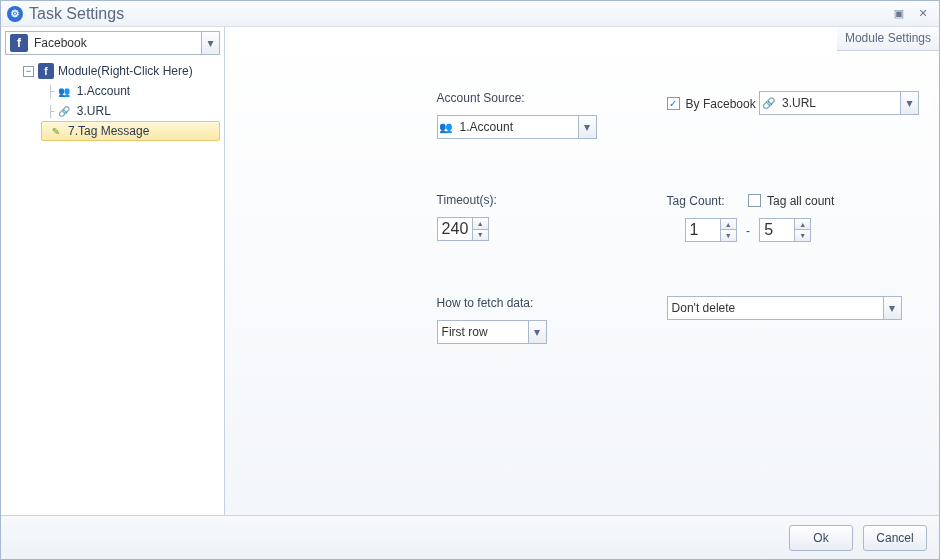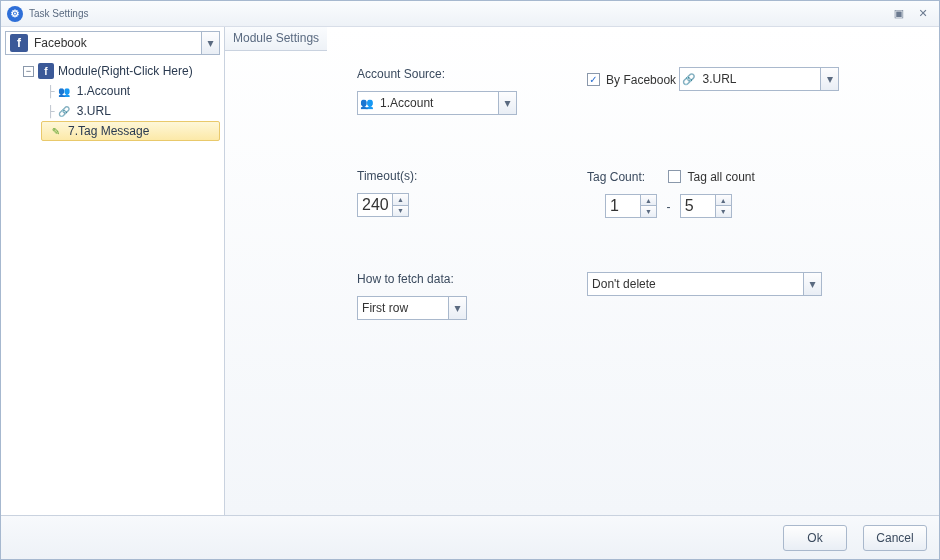--- a/index.html
+++ b/index.html
@@ -30,21 +30,21 @@
   color: #5a6a80;
 }
 .titlebar .app-icon {
   width: 16px; height: 16px;
   border-radius: 50%;
   background: #2e6fd8;
   display: flex; align-items: center; justify-content: center;
   color: #fff; font-size: 10px; font-weight: bold;
   margin-right: 6px;
 }
-.titlebar .title { flex: 1; font-size: 10px; }
+.titlebar .title { flex: 1; font-size: 16px; }
 .titlebar .winbtn {
   width: 20px; height: 16px;
   display: flex; align-items: center; justify-content: center;
   color: #6b7a90; margin-left: 4px; cursor: pointer;
   font-size: 11px;
 }
 .content {
   flex: 1;
   display: flex;
   overflow: hidden;
@@ -109,22 +109,23 @@
 .tree-row.selected {
   background: linear-gradient(#fef7d8, #fce9a8);
   border: 1px solid #e9c96b;
   border-radius: 2px;
   margin: 0 4px 0 40px;
   padding-left: 6px;
   height: 20px;
 }
 .main {
   flex: 1;
-  display: flex; flex-direction: row;
+  display: flex; flex-direction: column;
   background: linear-gradient(#fff 0%, #f3f6fa 100%);
+  align-items: flex-end;
 }
 .main-header {
   height: 24px;
   padding: 4px 8px 0 8px;
   color: #5a6a80;
   border-bottom: 1px solid #c9d2df;
   background: linear-gradient(#fafcfe,#eef2f7);
 }
 .form-area {
   flex: 1;
@@ -177,21 +178,21 @@
 .spinner .sp-btns span {
   flex:1; display:flex; align-items:center; justify-content:center;
   font-size:7px; color:#5a6a80; background:linear-gradient(#fdfdfe,#e9eef5);
 }
 .spinner .sp-btns span:first-child { border-bottom:1px solid #a9b8cc; }
 .dash { margin: 0 6px; color:#3a4a5e; }
 .footer {
   height: 44px;
   border-top: 1px solid #c9d2df;
   display:flex; align-items:center; justify-content:flex-end;
-  padding: 0 12px; gap:16px;
+  padding: 0 12px; gap:10px;
   background: linear-gradient(#f7f9fc,#eef2f7);
 }
 .btn {
   min-width: 64px; height: 26px;
   border: 1px solid #a9b8cc; border-radius: 3px;
   background: linear-gradient(#fefefe,#e9eef5);
   color:#3a4a5e; cursor:pointer;
   display:flex; align-items:center; justify-content:center;
 }
 </style>

